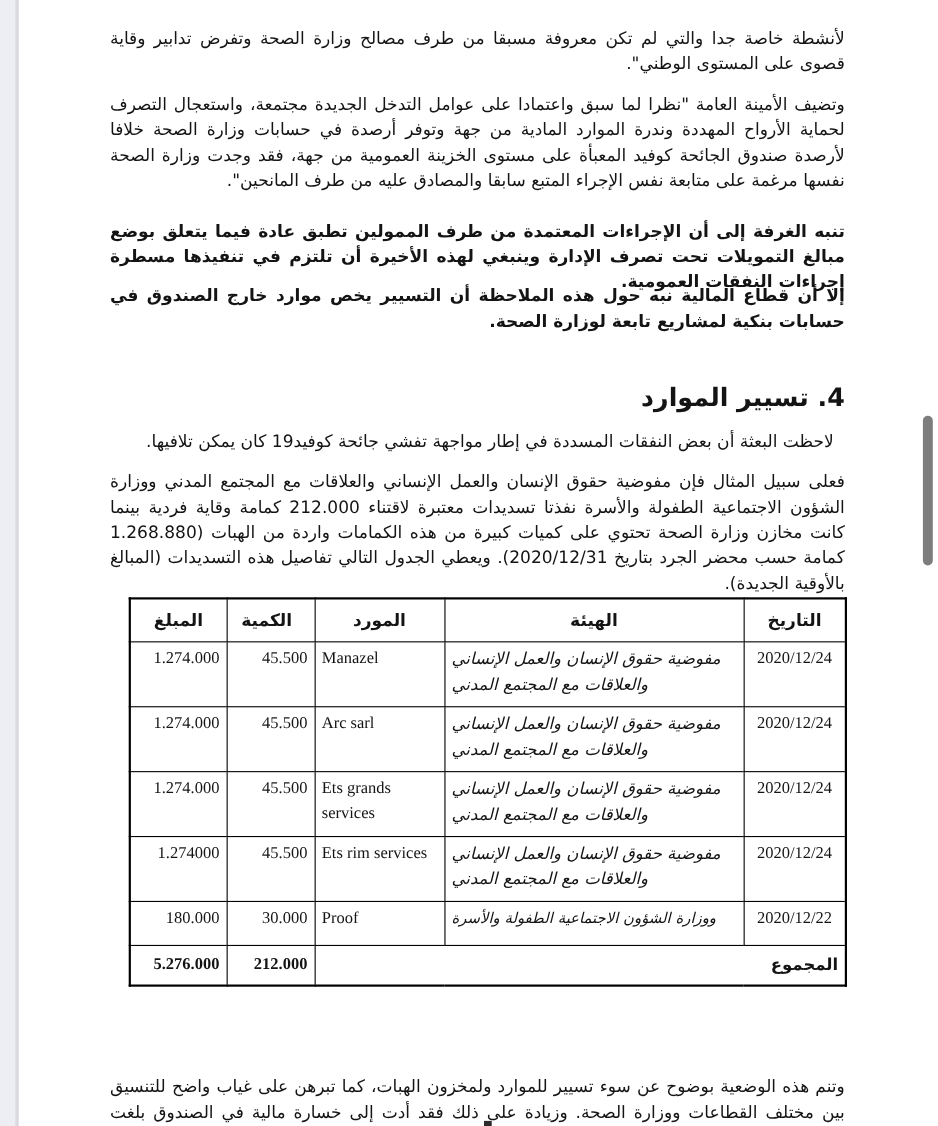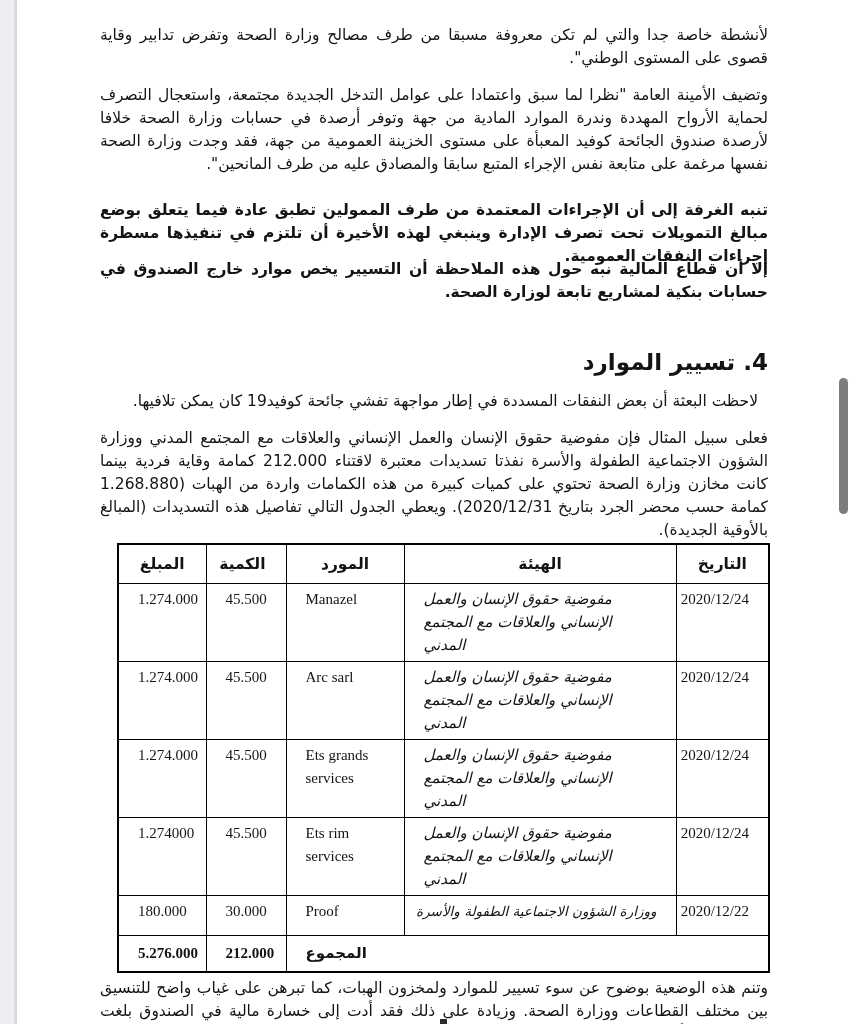--- a/index.html
+++ b/index.html
@@ -52,21 +52,21 @@
   
   .tbl-wrap { position: absolute; top: 543px; right: 85px; width: 651px; }
   table.payments {
     border-collapse: collapse;
     width: 651px;
     direction: rtl;
     table-layout: fixed;
   }
   table.payments th, table.payments td {
     border: 1.5px solid #000;
-    padding: 4px 19px;
+    padding: 4px 6px;
     vertical-align: top;
     font-size: 15px;
     line-height: 23px;
   }
   table.payments { border: 2px solid #000; }
   table.payments th {
     font-weight: bold;
     text-align: center;
     vertical-align: middle;
     font-size: 15.5px;
@@ -82,21 +82,21 @@
   td.cell-date   { text-align: center; font-family: "Liberation Serif", serif; font-size: 15px; }
   td.cell-entity { text-align: left; font-size: 14.5px; padding-right: 6px; padding-left: 2px; font-style: italic; }
   td.cell-supplier { direction: ltr; text-align: left; font-family: "Liberation Serif", serif; font-size: 15.5px; margin-left: 14px; }
   td.cell-num    { direction: ltr; text-align: right; font-family: "Liberation Serif", serif; font-size: 15px; }
 
   tbody tr.r1, tbody tr.r2, tbody tr.r3, tbody tr.r4 { height: 59px; }
   tbody tr.r5 { height: 40px; }
   tbody tr.r5 td.cell-entity { white-space: nowrap; font-size: 13.5px; margin-top: 12px; }
   tr.total-row { height: 36px; }
   tr.total-row td { vertical-align: middle; font-weight: bold; }
-  td.cell-total-label { text-align: left; font-size: 15.5px; }
+  td.cell-total-label { text-align: right; font-size: 15.5px; }
 
   
   .page-footer-mark {
     position: absolute; left: 440px; top: 1019px;
     width: 7px; height: 5px; background: #2b2b2b;
   }
 </style>
 </head>
 <body>
 

